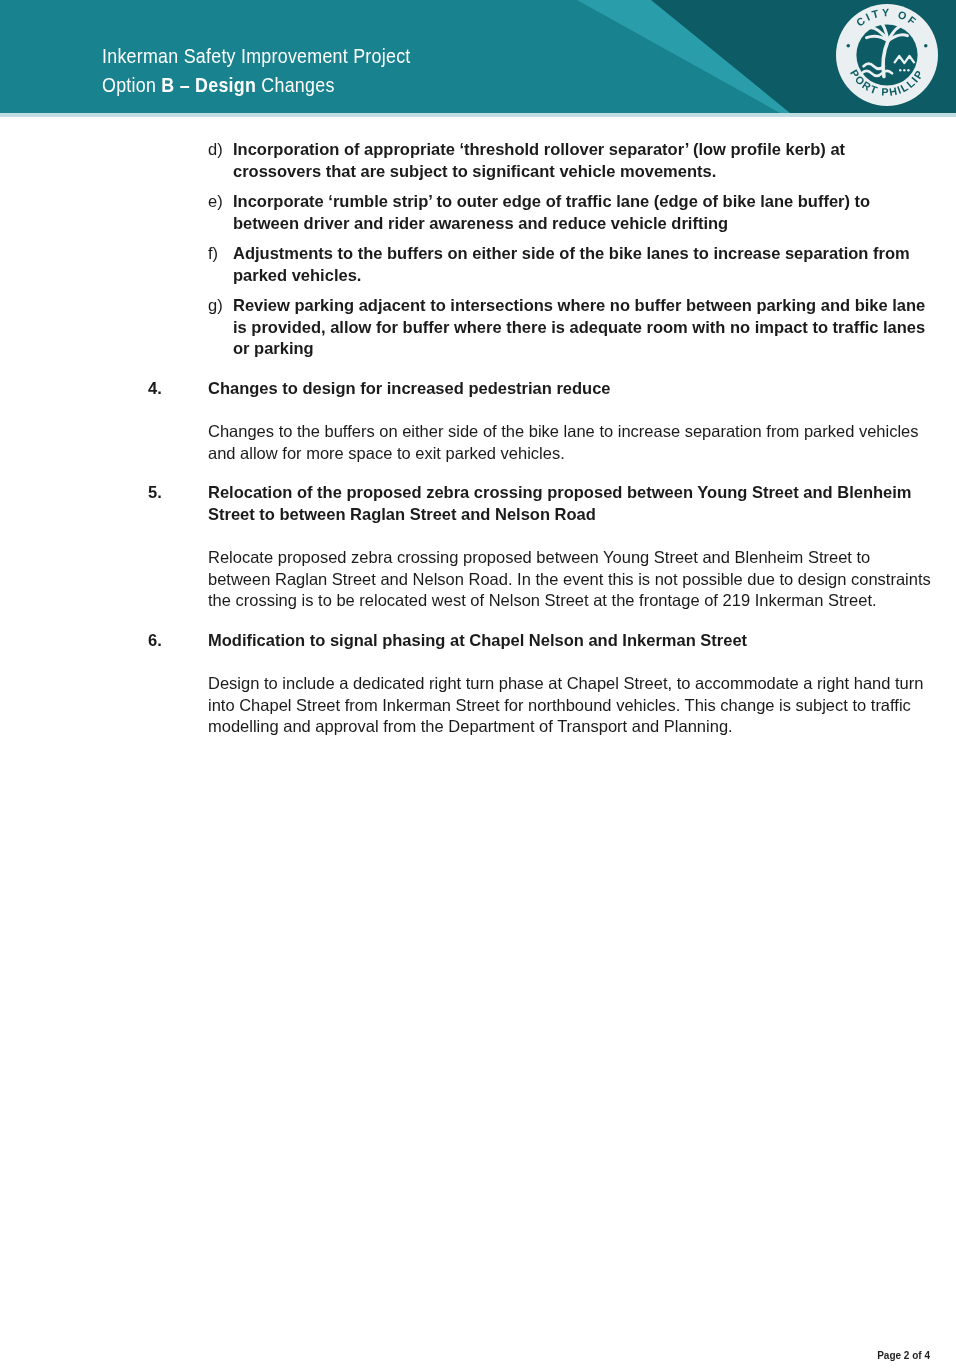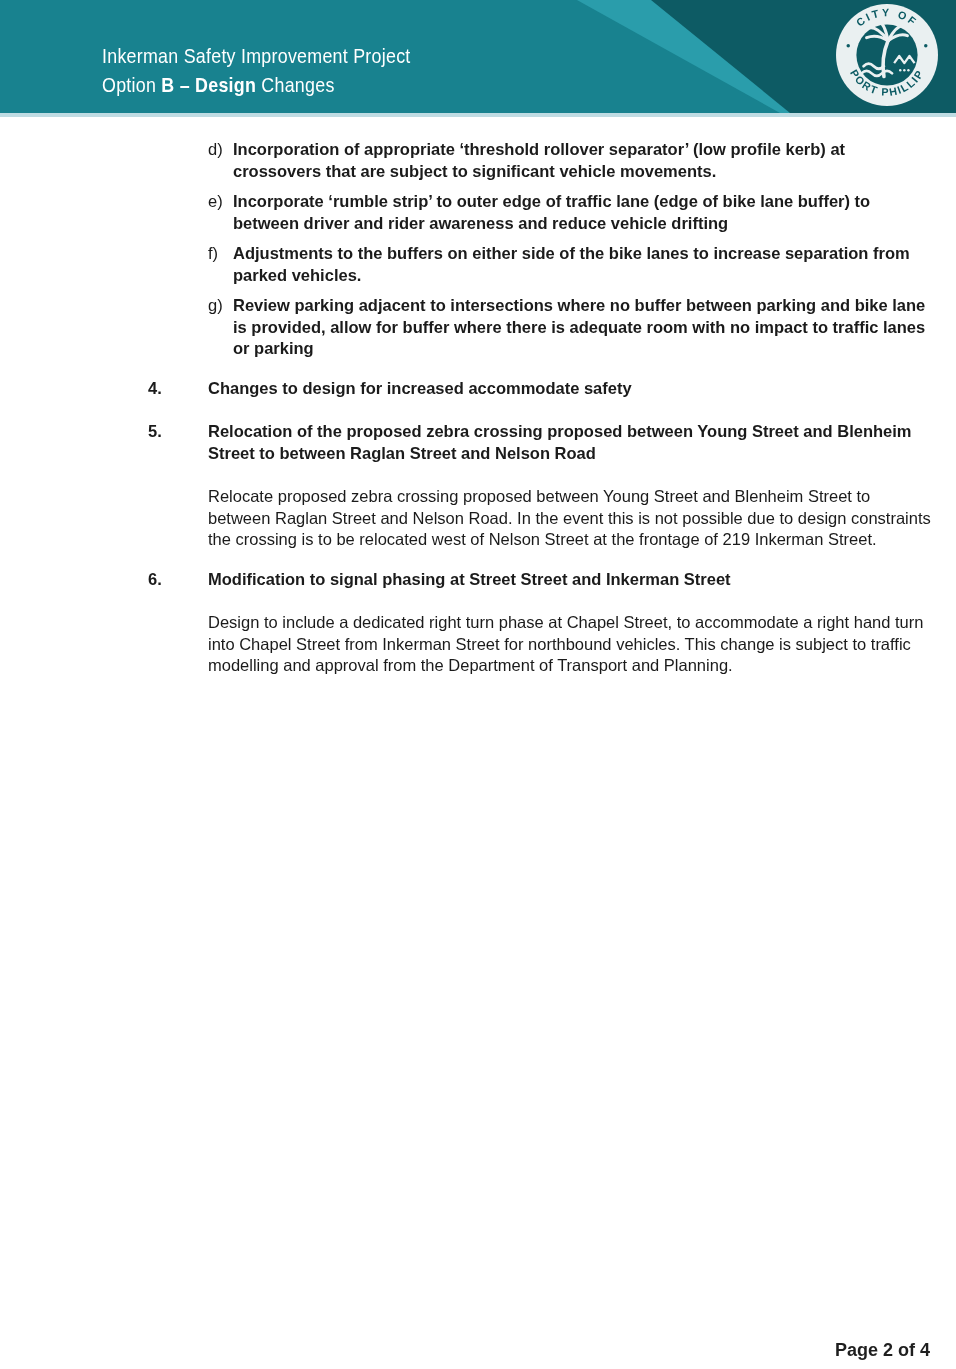--- a/index.html
+++ b/index.html
@@ -55,21 +55,21 @@
   .alpha-list .txt { flex:1;font-weight:bold; }
 
   .sec-heading { display:flex; font-weight:700; margin:18px 0 22px 0; }
   .sec-heading .num { flex:0 0 60px; }
   .sec-heading .htxt { flex:1; }
   .para { margin:0 0 0 60px; width:724px; }
 
   
   .page-number {
     position:absolute; right:26px; bottom:8px;
-    font-size:18px; font-weight:600; color:#1F1F1F;
+    font-size:10px; font-weight:600; color:#1F1F1F;
   }
 </style>
 </head>
 <body>
 
 <div class="page">
 
   <header class="banner">
     <div class="band-light"></div>
     <div class="band-dark"></div>
@@ -133,36 +133,37 @@
       </li>
       <li>
         <span class="lbl">g)</span>
         <span class="txt">Review parking adjacent to intersections where no buffer between parking and bike lane is provided, allow for buffer where there is adequate room with no impact to traffic lanes or parking</span>
       </li>
     </ol>
 
     <section>
       <div class="sec-heading">
         <span class="num">4.</span>
-        <span class="htxt">Changes to design for increased accommodate safety</span>
+        <span class="htxt">Changes to design for increased pedestrian reduce</span>
       </div>
+      <p class="para">Changes to the buffers on either side of the bike lane to increase separation from parked vehicles and allow for more space to exit parked vehicles.</p>
     </section>
 
     <section>
       <div class="sec-heading">
         <span class="num">5.</span>
         <span class="htxt">Relocation of the proposed zebra crossing proposed between Young Street and Blenheim Street to between Raglan Street and Nelson Road</span>
       </div>
       <p class="para">Relocate proposed zebra crossing proposed between Young Street and Blenheim Street to between Raglan Street and Nelson Road. In the event this is not possible due to design constraints the crossing is to be relocated west of Nelson Street at the frontage of 219 Inkerman Street.</p>
     </section>
 
     <section>
       <div class="sec-heading">
         <span class="num">6.</span>
-        <span class="htxt">Modification to signal phasing at Street Street and Inkerman Street</span>
+        <span class="htxt">Modification to signal phasing at Chapel Nelson and Inkerman Street</span>
       </div>
       <p class="para">Design to include a dedicated right turn phase at Chapel Street, to accommodate a right hand turn into Chapel Street from Inkerman Street for northbound vehicles. This change is subject to traffic modelling and approval from the Department of Transport and Planning.</p>
     </section>
 
   </main>
 
   <div class="page-number">Page 2 of 4</div>
 
 </div>
 

